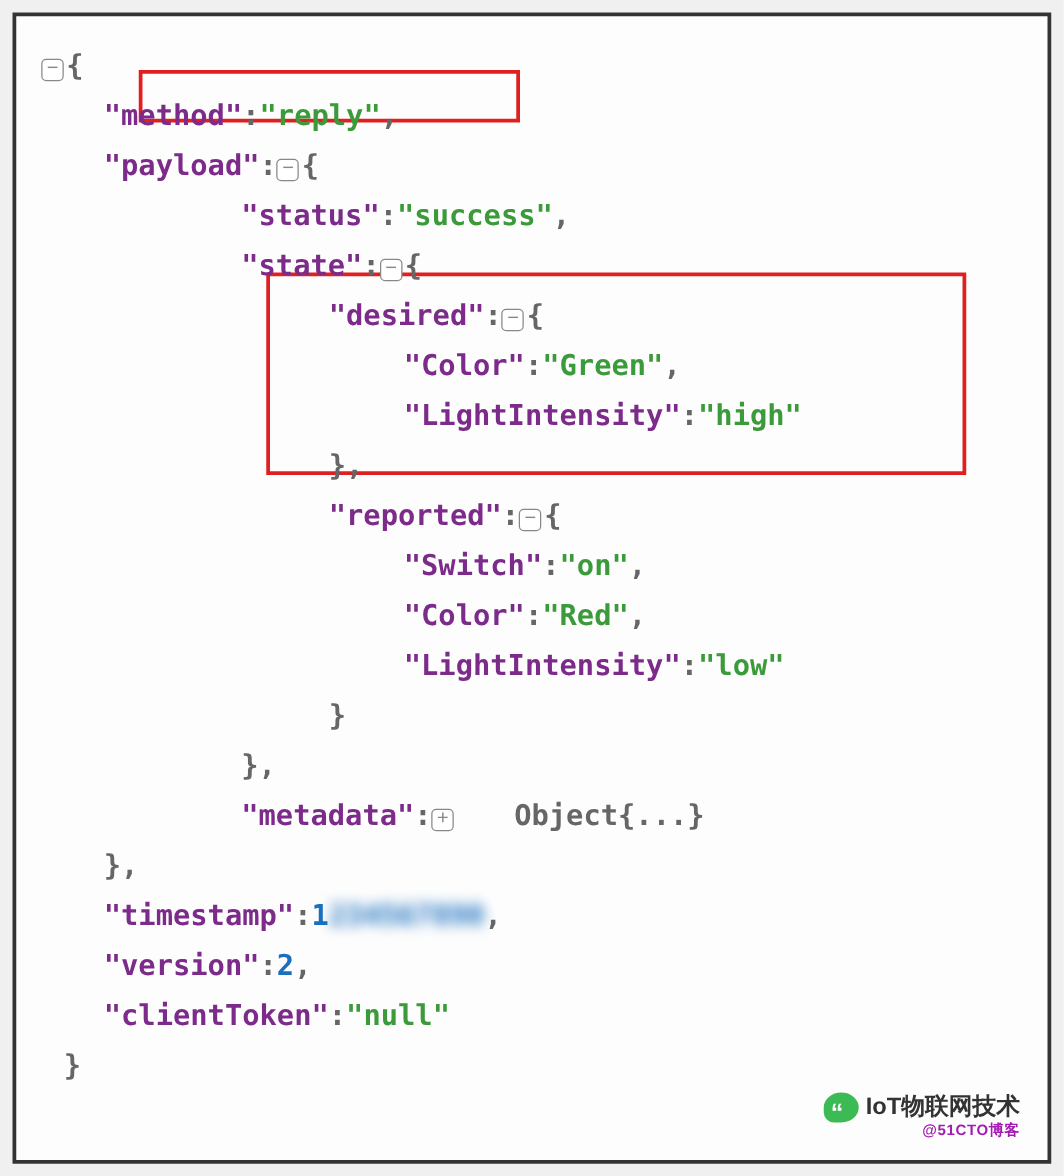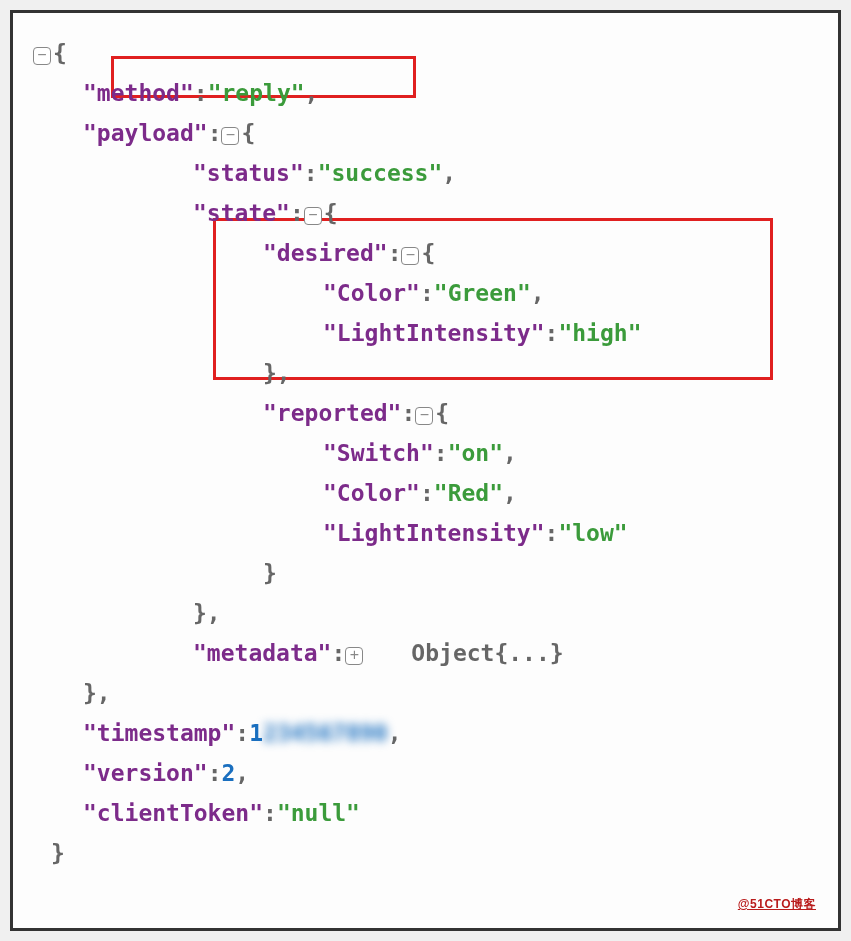--- a/index.html
+++ b/index.html
@@ -82,23 +82,22 @@
     content: "“";
     color: #fff; position: absolute;
     left: 6px; top: -3px; font-size: 20px; font-weight: 900;
   }
   .watermark-sub {
     position: absolute;
     right: 22px;
     bottom: 4px;
     font-family: sans-serif;
     font-size: 12px;
-    color: #b91c1c;
+    color: #a21caf;
     letter-spacing: 0.5px;
-    text-decoration: underline;
   }
 </style>
 </head>
 <body>
 
 <div class="frame">
 
   <div class="redbox" style="left:98px; top:43px; width:305px; height:42px;"></div>
   <div class="redbox" style="left:200px; top:205px; width:560px; height:162px;"></div>
 
@@ -137,15 +136,19 @@
   <div class="row ind1"><span class="punc">},</span></div>
 
   <div class="row ind1"><span class="key">"timestamp"</span><span class="punc">:</span><span class="num">1</span><span class="num blur">234567890</span><span class="punc">,</span></div>
 
   <div class="row ind1"><span class="key">"version"</span><span class="punc">:</span><span class="num">2</span><span class="punc">,</span></div>
 
   <div class="row ind1"><span class="key">"clientToken"</span><span class="punc">:</span><span class="str">"null"</span></div>
 
   <div class="row ind0" style="padding-left:28px;"><span class="punc">}</span></div>
 
+  <div class="watermark-main">
+    <span class="bubble"></span>
+    <span>IoT物联网技术</span>
+  </div>
   <div class="watermark-sub">@51CTO博客</div>
 
 </div>
 
 </body></html>

